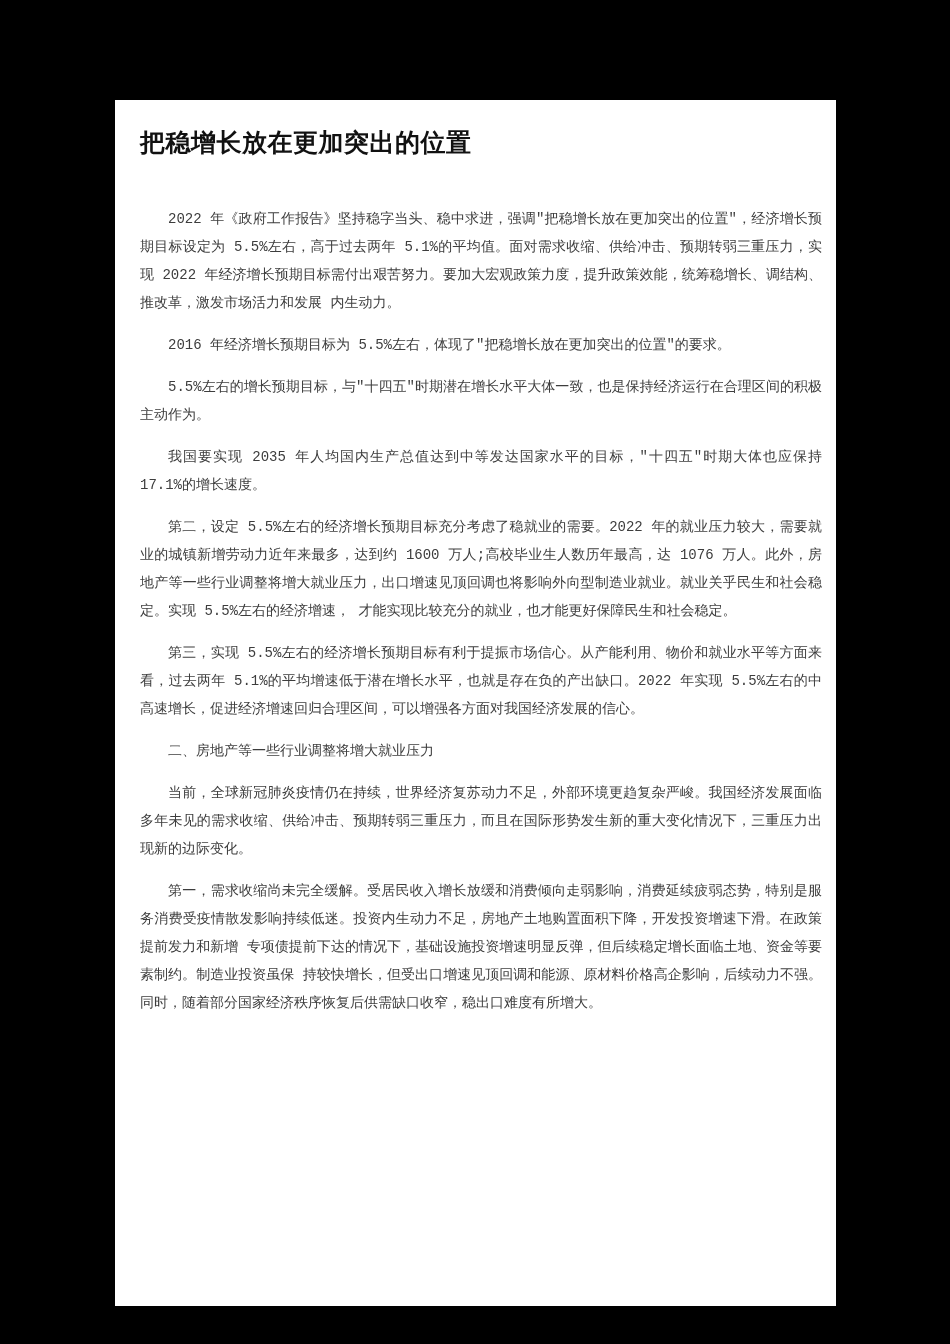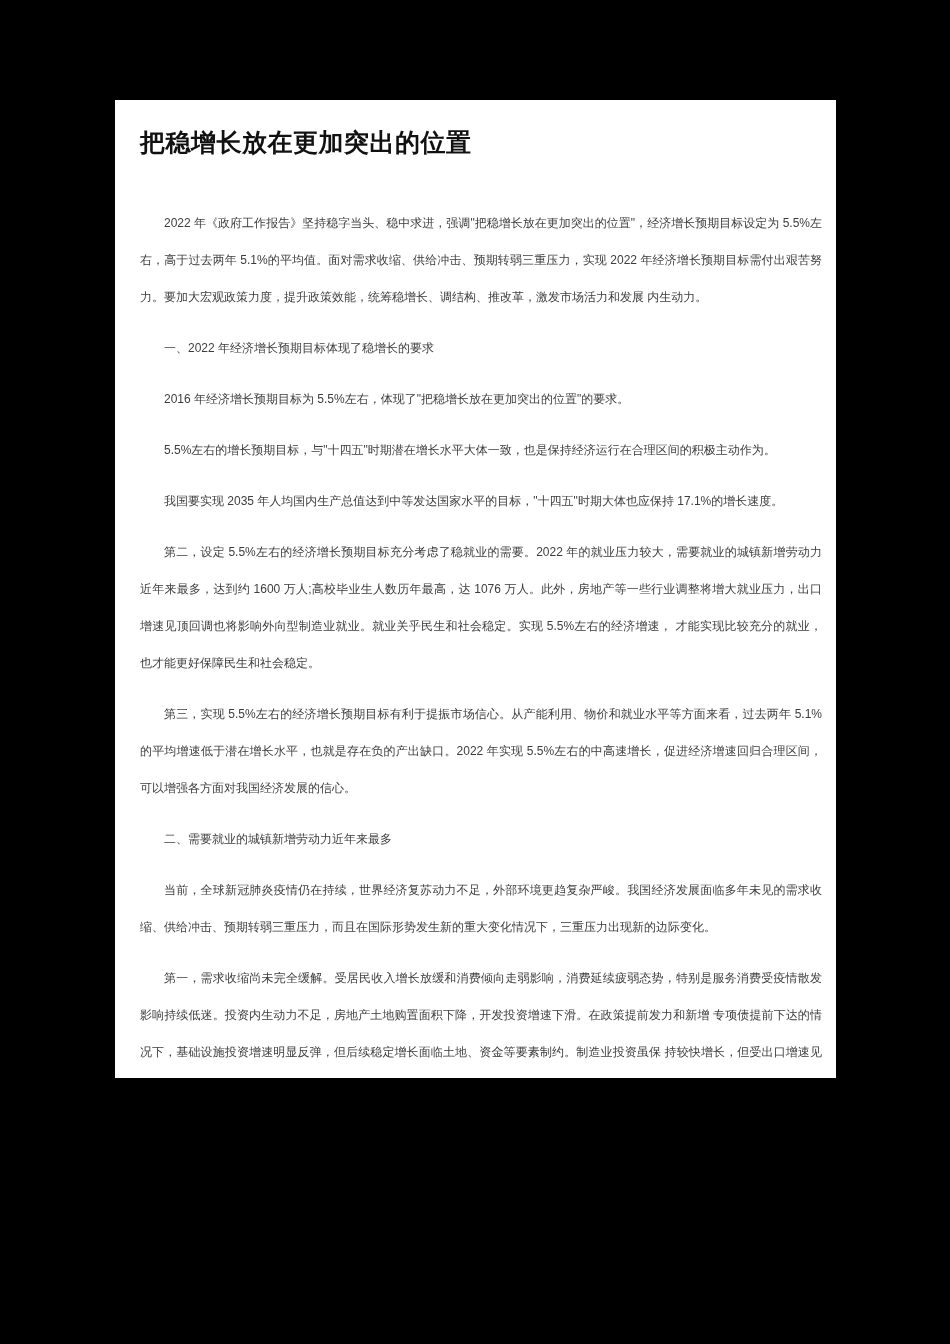--- a/index.html
+++ b/index.html
@@ -3,21 +3,21 @@
 <meta charset="utf-8">
 <style>
   html, body {
     margin: 0;
     padding: 0;
     background: #000000;
   }
   .canvas {
     position: relative;
     width: 950px;
-    height: 1078px;
+    height: 1344px;
     background: #000000;
     overflow: hidden;
     font-family: "Liberation Sans", "DejaVu Sans", sans-serif;
   }
   .paper {
     position: absolute;
     left: 115px;
     top: 100px;
     width: 721px;
     height: 1206px;
@@ -32,41 +32,41 @@
     line-height: 32px;
     font-weight: bold;
     color: #111111;
     letter-spacing: 0.5px;
   }
   .article-body {
     width: 682px;
   }
   .para, .heading {
     margin: 0 0 14px 0;
-    font-size: 12px;
-    line-height: 37px;
+    font-size: 14px;
+    line-height: 28px;
     color: #3d3d3d;
     text-align: justify;
     text-indent: 2em;
     white-space: pre-line;
     font-weight: normal;
+    font-family: Liberation Mono, monospace;
   }
 </style>
 </head>
 <body>
 
 <div class="canvas">
   <div class="paper">
     <h1 class="title">把稳增长放在更加突出的位置</h1>
     <div class="article-body" id="article-body">
         <div class="para">2022 年《政府工作报告》坚持稳字当头、稳中求进，强调"把稳增长放在更加突出的位置"，经济增长预期目标设定为 5.5%左右，高于过去两年 5.1%的平均值。面对需求收缩、供给冲击、预期转弱三重压力，实现 2022 年经济增长预期目标需付出艰苦努力。要加大宏观政策力度，提升政策效能，统筹稳增长、调结构、推改革，激发市场活力和发展 内生动力。</div>
-        <div class="heading">一、2022 年经济增长预期目标体现了稳增长的要求</div>
         <div class="para">2016 年经济增长预期目标为 5.5%左右，体现了"把稳增长放在更加突出的位置"的要求。</div>
         <div class="para">5.5%左右的增长预期目标，与"十四五"时期潜在增长水平大体一致，也是保持经济运行在合理区间的积极主动作为。</div>
         <div class="para">我国要实现 2035 年人均国内生产总值达到中等发达国家水平的目标，"十四五"时期大体也应保持 17.1%的增长速度。</div>
         <div class="para">第二，设定 5.5%左右的经济增长预期目标充分考虑了稳就业的需要。2022 年的就业压力较大，需要就业的城镇新增劳动力近年来最多，达到约 1600 万人;高校毕业生人数历年最高，达 1076 万人。此外，房地产等一些行业调整将增大就业压力，出口增速见顶回调也将影响外向型制造业就业。就业关乎民生和社会稳定。实现 5.5%左右的经济增速， 才能实现比较充分的就业，也才能更好保障民生和社会稳定。</div>
         <div class="para">第三，实现 5.5%左右的经济增长预期目标有利于提振市场信心。从产能利用、物价和就业水平等方面来看，过去两年 5.1%的平均增速低于潜在增长水平，也就是存在负的产出缺口。2022 年实现 5.5%左右的中高速增长，促进经济增速回归合理区间，可以增强各方面对我国经济发展的信心。</div>
-        <div class="heading">二、需要就业的城镇新增劳动力近年来最多</div>
+        <div class="heading">二、房地产等一些行业调整将增大就业压力</div>
         <div class="para">当前，全球新冠肺炎疫情仍在持续，世界经济复苏动力不足，外部环境更趋复杂严峻。我国经济发展面临多年未见的需求收缩、供给冲击、预期转弱三重压力，而且在国际形势发生新的重大变化情况下，三重压力出现新的边际变化。</div>
         <div class="para">第一，需求收缩尚未完全缓解。受居民收入增长放缓和消费倾向走弱影响，消费延续疲弱态势，特别是服务消费受疫情散发影响持续低迷。投资内生动力不足，房地产土地购置面积下降，开发投资增速下滑。在政策提前发力和新增 专项债提前下达的情况下，基础设施投资增速明显反弹，但后续稳定增长面临土地、资金等要素制约。制造业投资虽保 持较快增长，但受出口增速见顶回调和能源、原材料价格高企影响，后续动力不强。同时，随着部分国家经济秩序恢复后供需缺口收窄，稳出口难度有所增大。</div>
       </div>
   </div>
 </div>
 
 </body></html>

